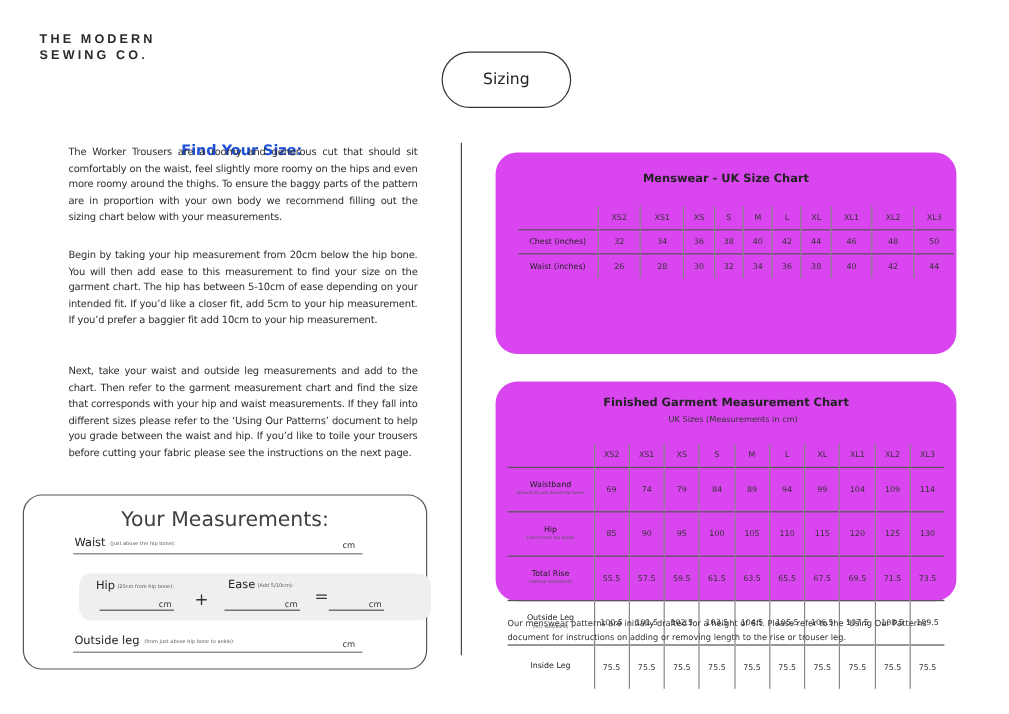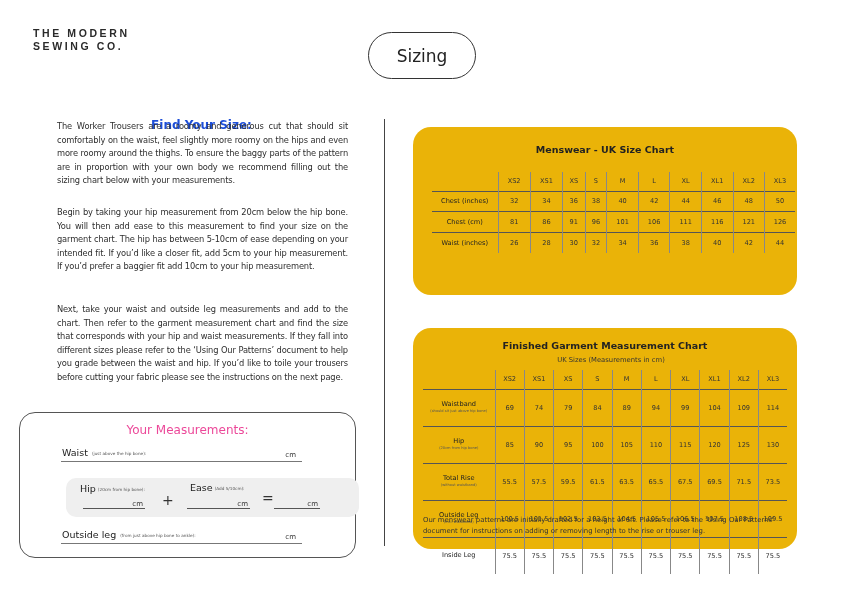--- a/index.html
+++ b/index.html
@@ -2,52 +2,52 @@
 <html><head>
 <meta charset="utf-8">
 <style>
   * { box-sizing: border-box; margin: 0; padding: 0; }
   html, body { width: 841px; height: 595px; background: #ffffff; overflow: hidden; }
   body { position: relative; font-family: "DejaVu Sans", sans-serif; color: #2b2b2b; }
 
   .logo { position: absolute; left: 33px; top: 27px; font-family: "Liberation Sans", sans-serif; font-weight: bold; font-size: 10.5px; letter-spacing: 2.6px; line-height: 13px; color: #2a2a2a; }
   .logo div { white-space: nowrap; }
 
-  .sizing-pill { position: absolute; left: 368px; top: 32px; width: 108px; height: 47px; border: 1px solid #333; border-radius: 24px; display: flex; align-items: center; justify-content: center; font-size: 17px; color: #222; }
+  .sizing-pill { position: absolute; left: 368px; top: 43px; width: 108px; height: 47px; border: 1px solid #333; border-radius: 24px; display: flex; align-items: center; justify-content: center; font-size: 13px; color: #222; }
 
   .find-title { position: absolute; left: 55px; width: 293px; top: 86px; text-align: center; font-size: 12px; font-weight: bold; color: #1d4ed8; margin-top: 32px; }
 
   .body-text { position: absolute; left: 57px; width: 291px; font-size: 8.3px; line-height: 13.6px; color: #2e2e2e; text-align: justify; letter-spacing: -0.15px; }
   .p1 { top: 120px; }
   .p2 { top: 206px; }
   .p3 { top: 303px; }
 
   .divider { position: absolute; left: 384px; top: 119px; width: 1px; height: 427px; background: #444; }
 
   
   .meas-box { position: absolute; left: 19px; top: 412px; width: 337px; height: 146px; border: 1px solid #555; border-radius: 16px; }
-  .meas-title { position: absolute; left: 0; right: 0; top: 10px; text-align: center; font-size: 12px; color: #ec4899; }
+  .meas-title { position: absolute; left: 0; right: 0; top: 10px; text-align: center; font-size: 17px; color: #404040; }
   .meas-line { position: absolute; left: 61px; width: 241px; border-bottom: 1px solid #777; height: 16px; }
   .meas-label { position: absolute; left: 1px; bottom: 3px; font-size: 9.5px; color: #222; white-space: nowrap; }
   .meas-note { font-size: 4.2px; color: #555; margin-left: 4px; vertical-align: middle; }
   .meas-unit { position: absolute; right: 6px; bottom: 2px; font-size: 7px; color: #333; }
   .waist-line { top: 446px; }
   .leg-line { top: 528px; }
 
   .hip-band { position: absolute; left: 66px; top: 478px; width: 293px; height: 39px; background: #efefef; border-radius: 10px; }
   .hip-label { position: absolute; font-size: 9.5px; color: #222; white-space: nowrap; }
   .hip-label .meas-note { margin-left: 2px; }
   .blank { position: absolute; border-bottom: 1px solid #555; height: 10px; }
   .blank span { position: absolute; right: 2px; bottom: 0px; font-size: 7px; color: #333; }
   .op { position: absolute; font-size: 14px; color: #333; }
 
   
-  .panel { position: absolute; left: 413px; width: 384px; background: #eab308; border-radius: 18px; }
+  .panel { position: absolute; left: 413px; width: 384px; background: #d946ef; border-radius: 18px; }
   .panel1 { top: 127px; height: 168px; }
-  .panel2 { top: 328px; height: 221px; }
+  .panel2 { top: 318px; height: 183px; }
   .panel-title { position: absolute; left: 0; right: 0; text-align: center; font-size: 9.5px; font-weight: bold; color: #222; }
   .panel-sub { position: absolute; left: 0; right: 0; text-align: center; font-size: 6.8px; color: #333; padding-left: 12px; }
 
   table.size { position: absolute; border-collapse: collapse; font-size: 6.6px; color: #333; }
   table.size th, table.size td { text-align: center; font-weight: normal; padding: 0; }
   table.size tr.head th { border-left: 1px solid #888; }
   table.size tr.head th:first-child { border-left: none; }
   table.size tr.body td { border-top: 1px solid #555; border-left: 1px solid #888; }
   table.size tr.body td:first-child { border-left: none; margin-top: 18px; }
   table.size tr.head th, table.size tr.body td { }
@@ -141,35 +141,20 @@
         <td>38</td>
         <td>40</td>
         <td>42</td>
         <td>44</td>
         <td>46</td>
         <td>48</td>
         <td>50</td>
       </tr>
       <tr class="body">
         <td class="rowlabel">
-          <span class="rl-main">Chest (cm)</span>
-        </td>
-        <td>81</td>
-        <td>86</td>
-        <td>91</td>
-        <td>96</td>
-        <td>101</td>
-        <td>106</td>
-        <td>111</td>
-        <td>116</td>
-        <td>121</td>
-        <td>126</td>
-      </tr>
-      <tr class="body">
-        <td class="rowlabel">
           <span class="rl-main">Waist (inches)</span>
         </td>
         <td>26</td>
         <td>28</td>
         <td>30</td>
         <td>32</td>
         <td>34</td>
         <td>36</td>
         <td>38</td>
         <td>40</td>

